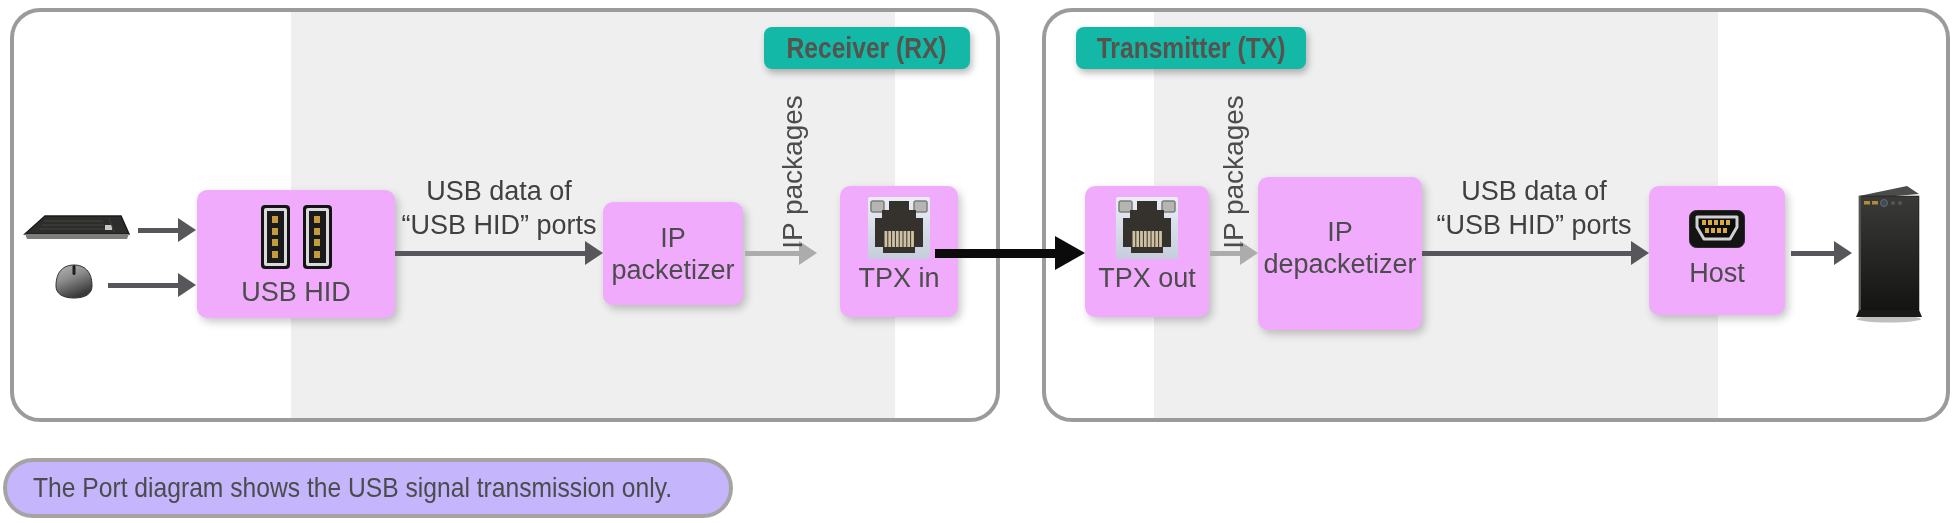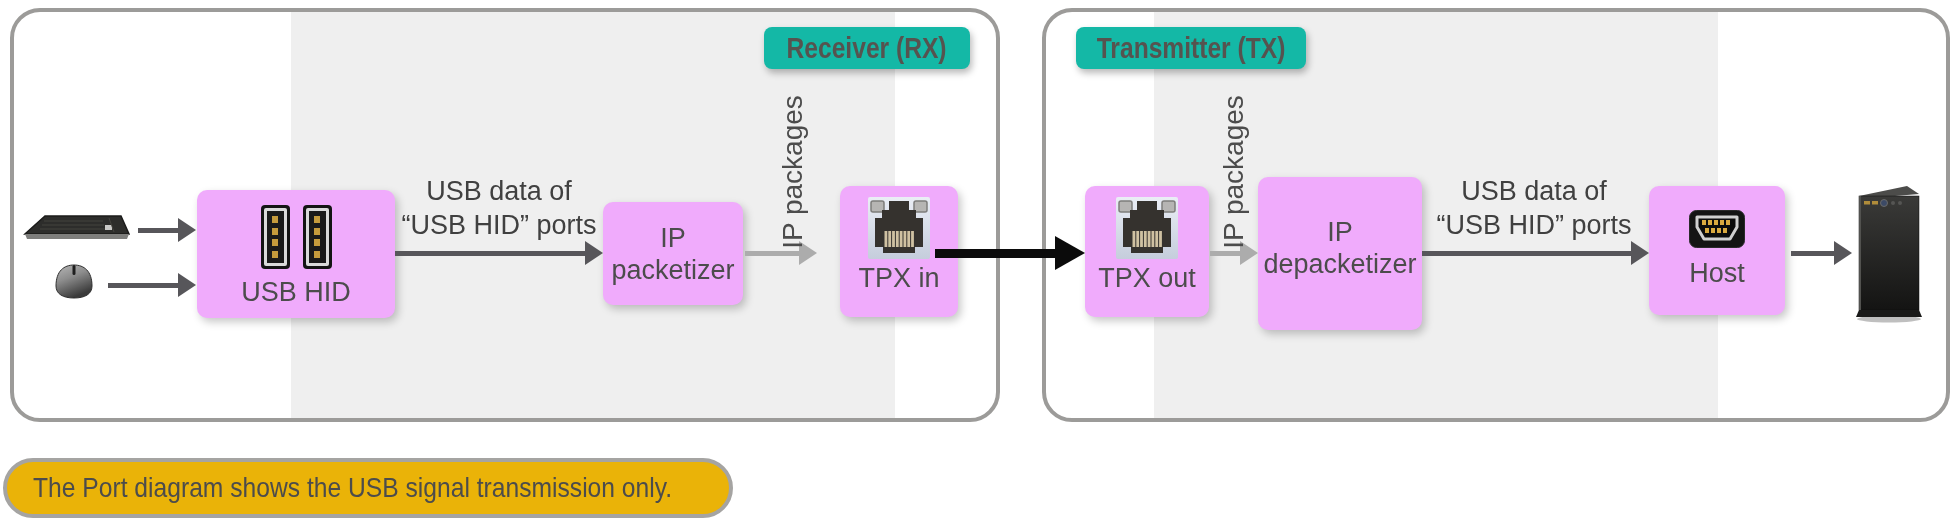--- a/index.html
+++ b/index.html
@@ -71,21 +71,21 @@
   .edge-label{position:absolute;text-align:center;font-size:27px;line-height:34px;color:#404040;}
   #rx-usb-data-label{left:389px;top:174px;width:220px;}
   #tx-usb-data-label{left:1424px;top:174px;width:220px;}
   .vlabel{position:absolute;width:180px;height:34px;font-size:28px;line-height:34px;color:#4c4c4c;
           text-align:center;transform:rotate(-90deg);white-space:nowrap;}
   #rx-ip-packages{left:703px;top:155px;}
   #tx-ip-packages{left:1144px;top:155px;}
 
   
   .note{position:absolute;left:3px;top:458px;width:730px;height:60px;border:4px solid #a5a4a2;
-        border-radius:30px;box-sizing:border-box;display:flex;align-items:center;padding-left:26px;background:#eab308;}
+        border-radius:30px;box-sizing:border-box;display:flex;align-items:center;padding-left:26px;background:#c4b5fd;}
   .note span{font-size:28px;color:#4c4c4c;display:inline-block;transform:scaleX(0.88);
              transform-origin:left center;white-space:nowrap;}
 </style>
 </head>
 <body>
 
 <div class="stage">
 
   <div class="panel rx">
     <div class="band"></div>

